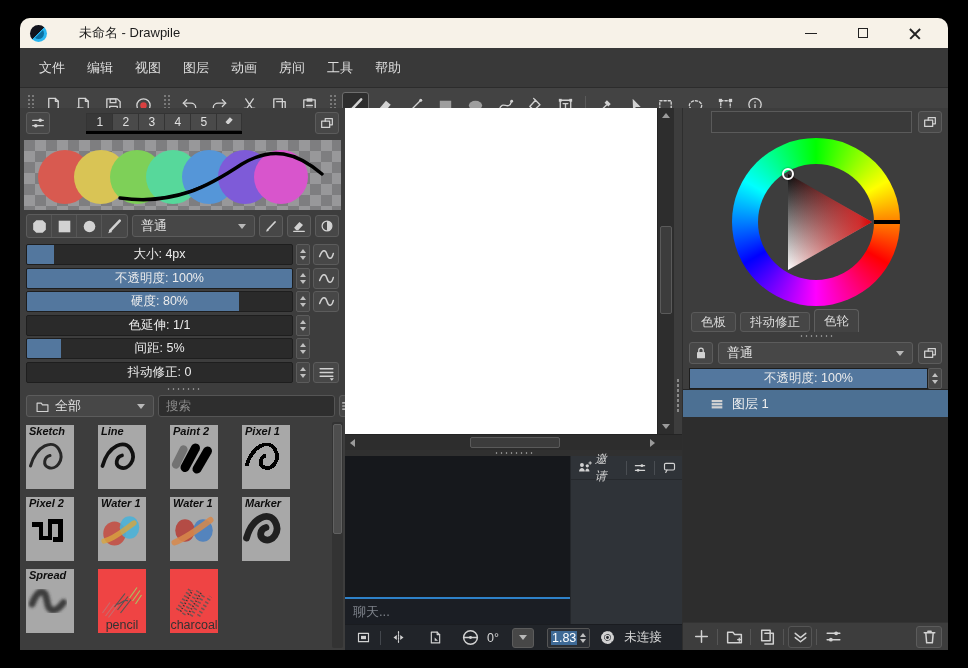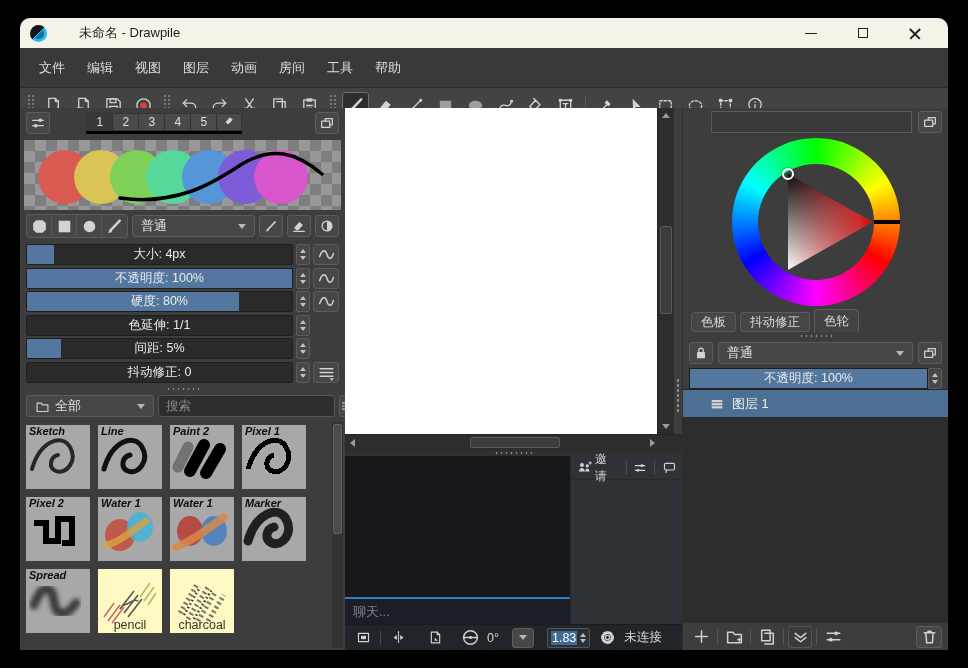--- a/index.html
+++ b/index.html
@@ -87,25 +87,25 @@
   .dots-h { height:7px; display:flex; align-items:center; justify-content:center; }
   .dots-h span { width:34px; height:4px;
     background-image:radial-gradient(#8a8a8a 1px, transparent 1.2px); background-size:5px 4px; }
   .filter-row { height:28px; display:flex; align-items:center; gap:4px; padding:0 6px; }
   .search { flex:1; height:22px; background:#2e2e2e; border:1px solid #555; border-radius:3px;
     color:#d6d6d6; font-size:12.5px; padding:0 7px; font-family:"Liberation Sans",sans-serif; }
   .search::placeholder { color:#8b8b8b; }
 
   .preset-wrap { flex:1; position:relative; overflow:hidden; }
   .preset-grid { display:grid; grid-template-columns:repeat(4,64px); gap:8px; padding:5px 6px; }
-  .tile { width:64px; height:64px; background:#a8a8a8; position:relative; }
+  .tile { width:48px; height:64px; background:#a8a8a8; position:relative; }
   .tile svg { position:absolute; inset:0; width:100%; height:100%; }
   .tile-label { position:absolute; top:0; left:3px; font-style:italic; font-weight:bold;
     font-size:11px; color:#0d0d0d; }
-  .tile.white { background:#fef9c3;padding-left:11px; }
+  .tile.white { background:#ef4444;padding-left:11px; }
   .tile.white .tile-label { font-style:normal; font-weight:normal; top:auto; bottom:1px; left:0;
     right:0; text-align:center; font-size:12.5px; color:#333; }
   .vscroll-thin { position:absolute; right:2px; top:2px; width:11px; bottom:2px; background:#333; border-radius:2px;}
   .vscroll-thin .thumb { position:absolute; left:1px; right:1px; top:2px; height:110px;
     background:#4d4d4d; border:1px solid #616161; border-radius:2px; }
 
   
   .center { flex:1; display:flex; flex-direction:column; background:#303030; }
   .canvas-row { height:326px; display:flex; }
   .canvas { flex:1; background:#fff; }
@@ -132,21 +132,21 @@
   .chat-row { flex:1; display:flex; min-height:0; }
   .chat-log { flex:1; background:#16181c; position:relative; }
   .chat-input-wrap { position:absolute; left:0; right:0; bottom:0; height:27px;
     border-top:2px solid #2e81c8; background:#1b1e24; }
   .chat-input { width:100%; height:100%; background:transparent; border:none; outline:none;
     color:#d6d6d6; padding:0 8px; font-size:13px; font-family:"Liberation Sans",sans-serif; }
   .chat-input::placeholder { color:#7d828a; }
   .user-panel { width:112px; background:#2f3338; border-left:1px solid #24272b; }
   .up-header { height:24px; display:flex; align-items:center; gap:2px; padding:1px 2px;
     border-bottom:1px solid #26292d; }
-  .invite-btn { display:flex; align-items:center; gap:3px; padding:0 4px; height:20px; color:#cfcfcf; font-size:12px; }
+  .invite-btn { display:flex; align-items:center; gap:3px; padding:0 4px; height:20px; color:#cfcfcf; font-size:12px;font-style:italic; }
   .upsep { width:1px; height:14px; background:#4a4e53; margin:0 1px; }
   .ubtn { width:22px; height:20px; display:flex; align-items:center; justify-content:center; }
   .statusbar { height:26px; background:#212429; border-top:1px solid #1a1c20;
     display:flex; align-items:center; gap:7px; padding:0 8px; font-size:12.5px; }
   .sbtn { width:20px; height:20px; display:flex; align-items:center; justify-content:center; }
   .ssep { width:1px; height:14px; background:#43474d; }
   .spinbox { display:flex; align-items:center; background:#2b2e33; border:1px solid #555;
     border-radius:2px; height:20px; padding-left:3px; }
   .spinbox .sel { background:#3f6a96; color:#fff; padding:0 1px; font-size:12.5px; }
   .spincol { display:flex; flex-direction:column; gap:2px; padding:0 3px; }

